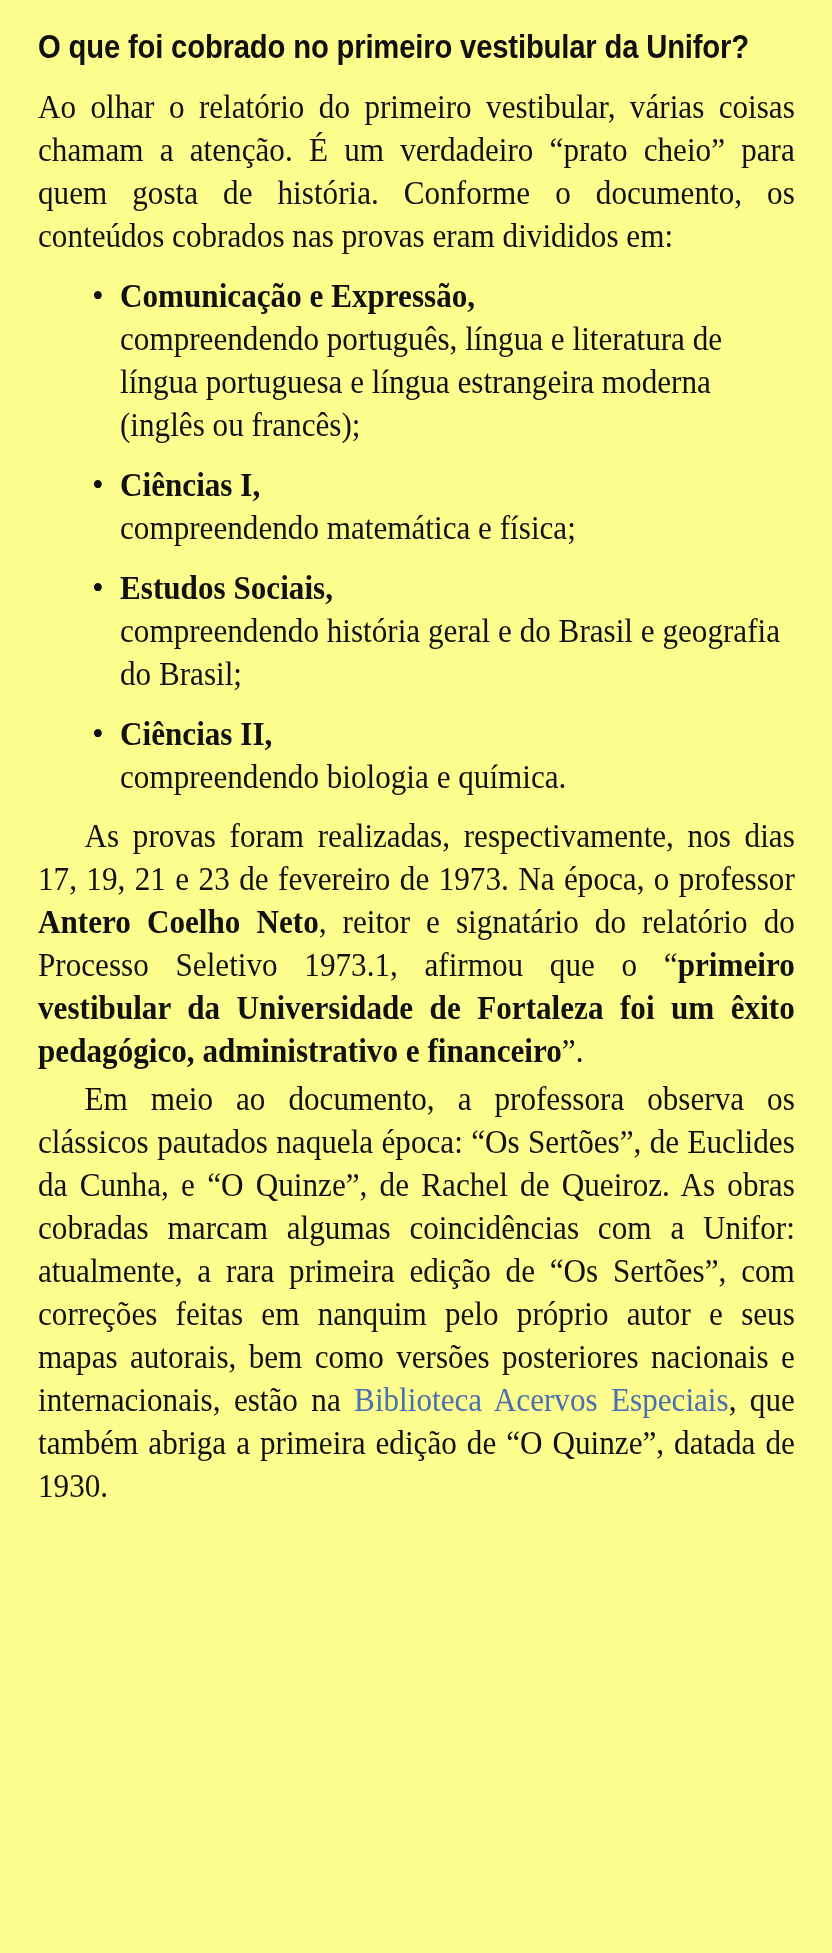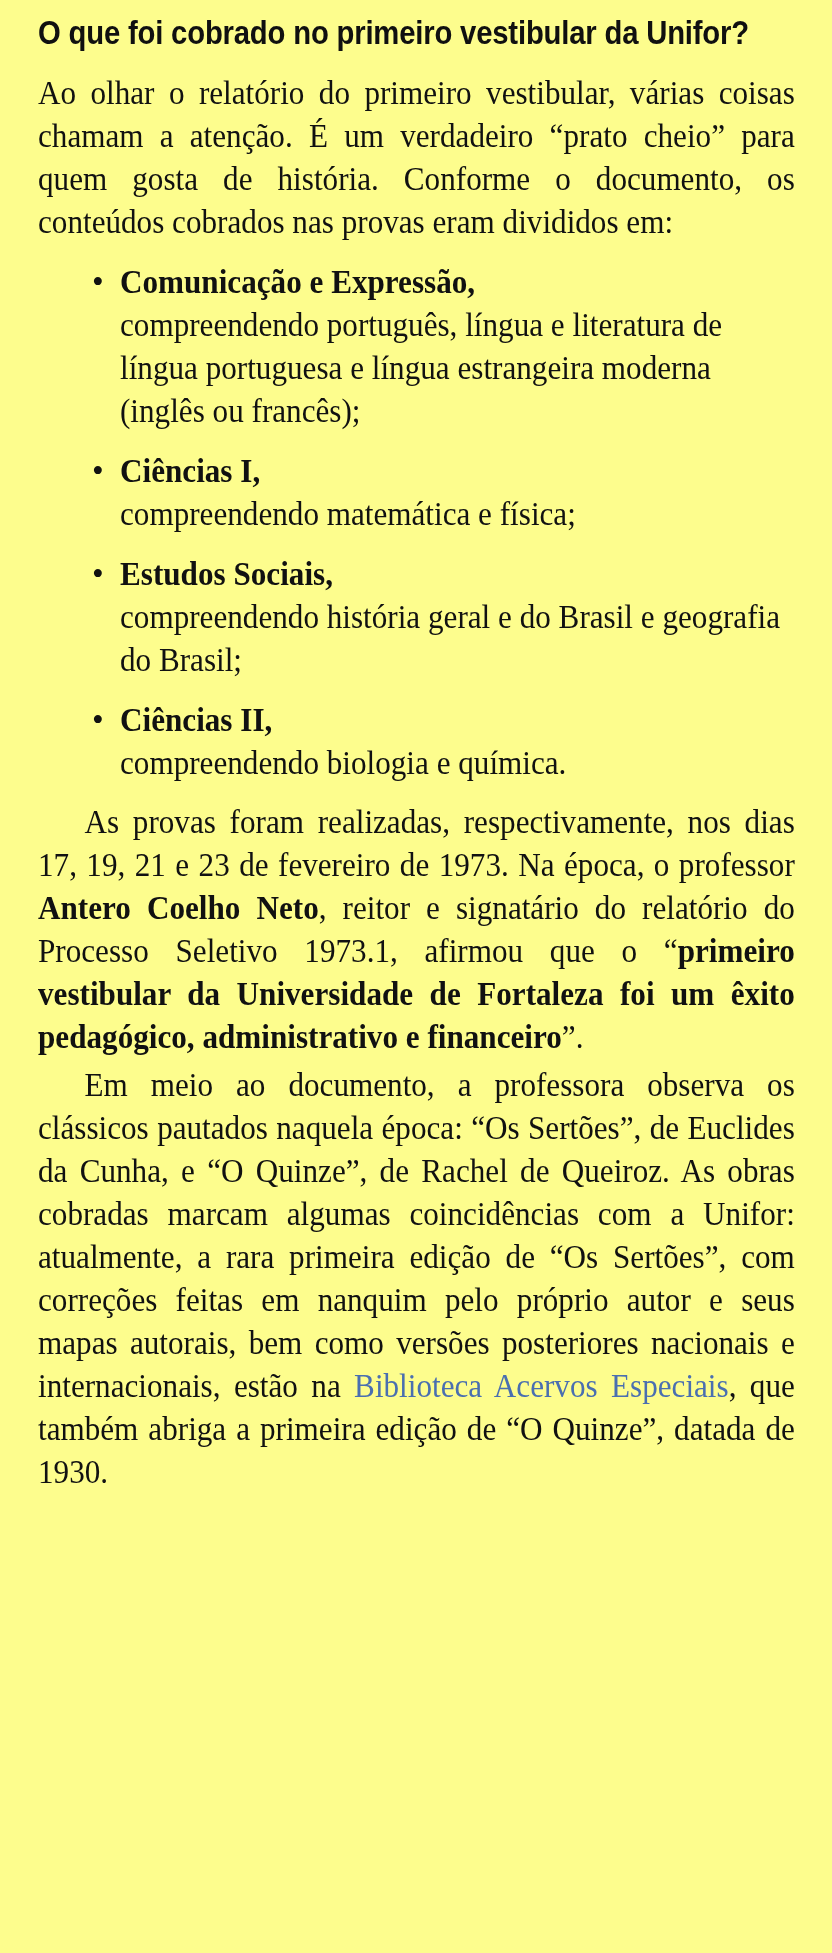--- a/index.html
+++ b/index.html
@@ -12,21 +12,21 @@
     background: #fdfd8d;
     font-family: "Liberation Serif", "DejaVu Serif", serif;
     color: #111111;
     overflow: hidden;
   }
 
   .page {
     box-sizing: border-box;
     width: 832px;
     height: 1953px;
-    padding: 12px 37px 0 38px;
+    padding: 26px 37px 0 38px;
     background: #fdfd8d;
   }
 
   
   .article-heading {
     margin: 0 0 18px 0;
     padding: 0;
     font-family: "Liberation Sans Narrow", "Liberation Sans", "DejaVu Sans", sans-serif;
     font-weight: 700;
     font-size: 34px;

